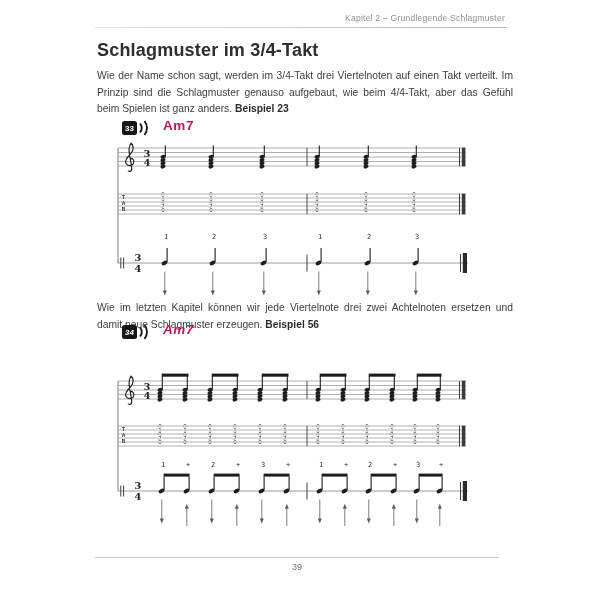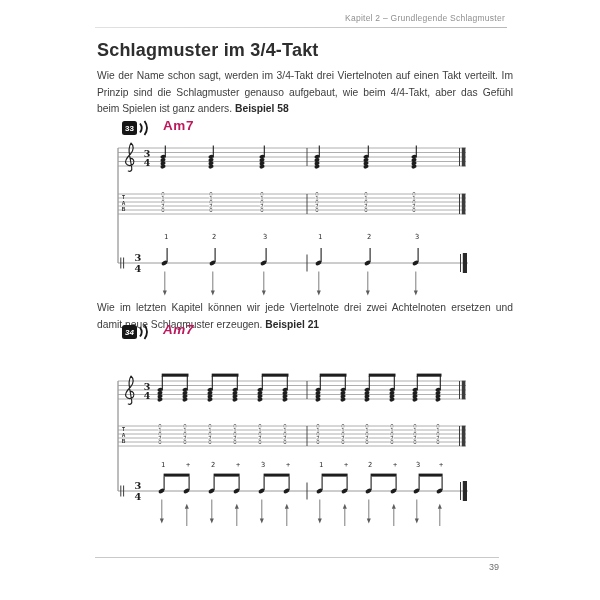--- a/index.html
+++ b/index.html
@@ -17,36 +17,36 @@
   .p2{top:300px;}
   .para strong{color:#2a2a2a;}
   .example-header{position:absolute;display:flex;gap:9px;}
   .eh1{top:118px;left:121px;}
   .eh2{top:322px;left:121px;font-style:italic;}
   .chord{font-size:13.5px;font-weight:bold;color:#be185d;letter-spacing:.6px;}
   .music{position:absolute;}
   #ex0{left:110px;top:140px;}
   #ex1{left:110px;top:366px;}
   .footer-rule{position:absolute;top:557px;left:95px;width:404px;height:1px;background:#c9c9c9;}
-  .page-number{position:absolute;top:562px;left:95px;width:404px;text-align:right;
+  .page-number{position:absolute;top:562px;left:95px;width:404px;text-align:center;
         font-size:9px;color:#6f6f6f;}
 </style>
 </head>
 <body>
 
 <div class="page">
 
   <div class="running-header">
     <span>Kapitel 2 – Grundlegende Schlagmuster</span>
   </div>
   <div class="header-rule"></div>
 
   <h1 class="page-title">Schlagmuster im 3/4-Takt</h1>
 
-  <p class="para p1"><span>Wie der Name schon sagt, werden im 3/4-Takt drei Viertelnoten auf einen Takt verteilt. Im Prinzip sind die Schlagmuster genauso aufgebaut, wie beim 4/4-Takt, aber das Gefühl beim Spielen ist ganz anders.</span> <strong>Beispiel 58</strong></p>
+  <p class="para p1"><span>Wie der Name schon sagt, werden im 3/4-Takt drei Viertelnoten auf einen Takt verteilt. Im Prinzip sind die Schlagmuster genauso aufgebaut, wie beim 4/4-Takt, aber das Gefühl beim Spielen ist ganz anders.</span> <strong>Beispiel 23</strong></p>
 
   <div class="example-header eh1">
     <span>
       <svg width="33" height="20" viewBox="0 0 33 20">
         <rect x="1" y="3" width="15" height="14" rx="2.5" fill="#161616"></rect>
         <text x="8.5" y="13.2" text-anchor="middle" font-size="8" font-weight="bold" fill="#ffffff" font-family="Liberation Sans, sans-serif">33</text>
         <path d="M19 5.5 Q22.5 10 19 14.5" stroke="#161616" stroke-width="1.8" fill="none"></path>
         <path d="M23.5 3 Q28.5 10 23.5 17" stroke="#161616" stroke-width="1.8" fill="none"></path>
       </svg>
     </span>
@@ -205,21 +205,21 @@
           <line x1="257.8" y1="131.5" x2="257.8" y2="151" stroke="#5c5c5c" stroke-width="0.8"></line>
           <polygon points="255.8,150.5 259.8,150.5 257.8,155.5" fill="#5c5c5c"></polygon>
         </g>
         <g>
           <line x1="305.8" y1="131.5" x2="305.8" y2="151" stroke="#5c5c5c" stroke-width="0.8"></line>
           <polygon points="303.8,150.5 307.8,150.5 305.8,155.5" fill="#5c5c5c"></polygon>
         </g>
       </g>
     </svg>
 
-  <p class="para p2"><span>Wie im letzten Kapitel können wir jede Viertelnote drei zwei Achtelnoten ersetzen und damit neue Schlagmuster erzeugen.</span> <strong>Beispiel 21</strong></p>
+  <p class="para p2"><span>Wie im letzten Kapitel können wir jede Viertelnote drei zwei Achtelnoten ersetzen und damit neue Schlagmuster erzeugen.</span> <strong>Beispiel 56</strong></p>
 
   <div class="example-header eh2">
     <span>
       <svg width="33" height="20" viewBox="0 0 33 20">
         <rect x="1" y="3" width="15" height="14" rx="2.5" fill="#161616"></rect>
         <text x="8.5" y="13.2" text-anchor="middle" font-size="8" font-weight="bold" fill="#ffffff" font-family="Liberation Sans, sans-serif">34</text>
         <path d="M19 5.5 Q22.5 10 19 14.5" stroke="#161616" stroke-width="1.8" fill="none"></path>
         <path d="M23.5 3 Q28.5 10 23.5 17" stroke="#161616" stroke-width="1.8" fill="none"></path>
       </svg>
     </span>

